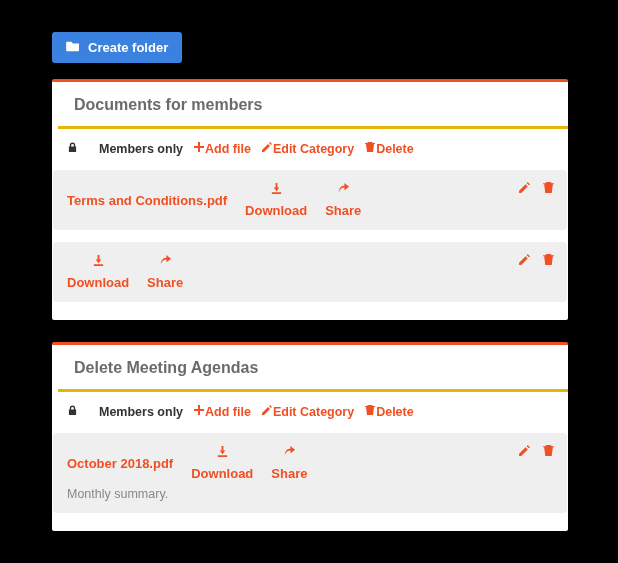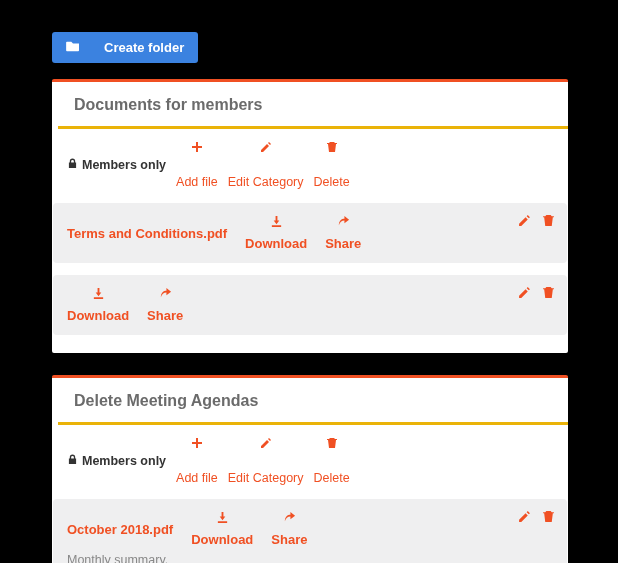--- a/index.html
+++ b/index.html
@@ -14,21 +14,21 @@
   .btn-primary {
     background: #3b82e0;
     color: #fff;
     border: none;
     padding: 8px 14px;
     font-size: 13px;
     font-weight: 600;
     border-radius: 3px;
     display: inline-flex;
     align-items: center;
-    gap: 24px;
+    gap: 8px;
     cursor: pointer;
   }
   .btn-primary svg { width: 14px; height: 12px; fill: #fff; }
   .panel {
     background: #fff;
     border-top: 3px solid #f05023;
     border-radius: 2px;
     margin-bottom: 22px;
     width: 516px;
     box-shadow: 0 1px 3px rgba(0,0,0,0.1);
@@ -48,31 +48,30 @@
     display: flex;
     align-items: center;
     gap: 10px;
     font-size: 12.5px;
   }
   .members-only {
     color: #333;
     font-weight: 700;
     display: inline-flex;
     align-items: center;
-    gap: 5px;
+    gap: 22px;
   }
   .members-only svg { width: 9px; height: 11px; fill: #333; }
   .action-link {
     color: #f05023;
-    font-weight: 400;
-    display: inline-flex;
-    align-items: center;
-    gap: 19px;
+    font-weight: 700;
+    display: inline-flex;
+    align-items: center;
+    gap: 0;
     cursor: pointer;
-    flex-direction: column;
   }
   .action-link svg { width: 12px; height: 12px; fill: #f05023; }
   .file-list {
     padding: 0 1px 18px;
   }
   .file-card {
     background: #efeff0;
     border-radius: 4px;
     padding: 12px 14px;
     margin-bottom: 12px;

